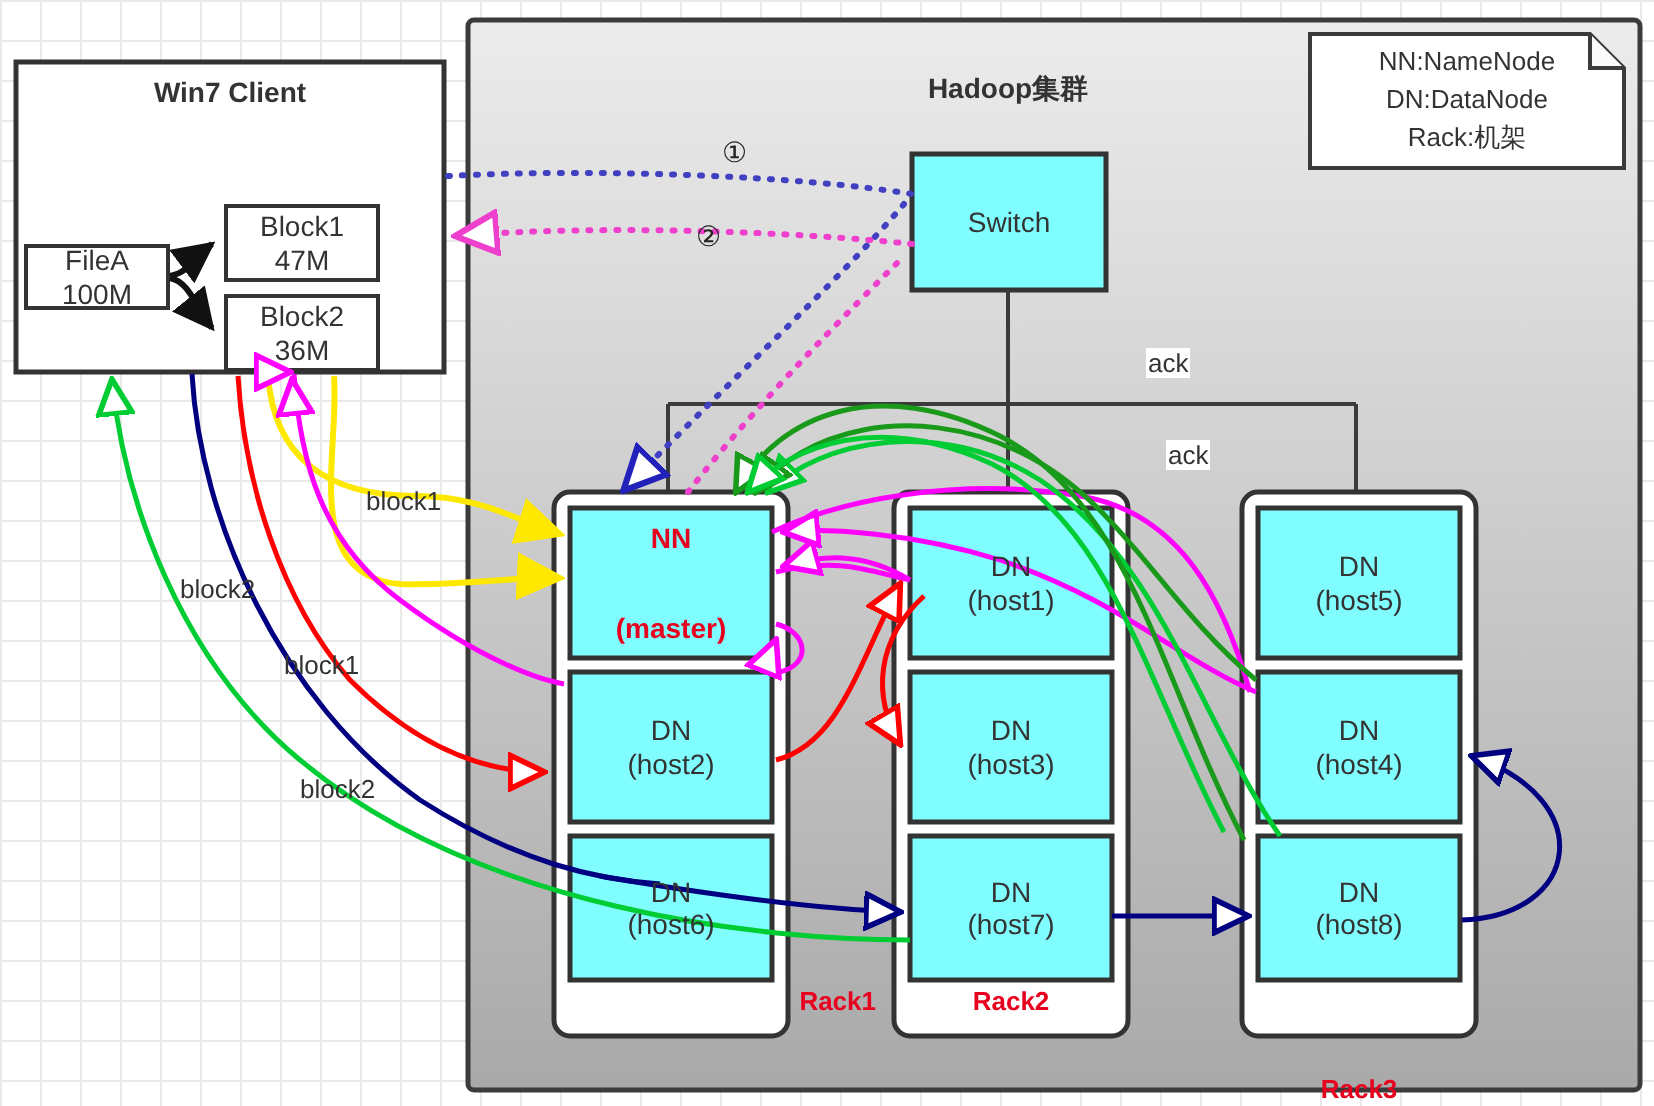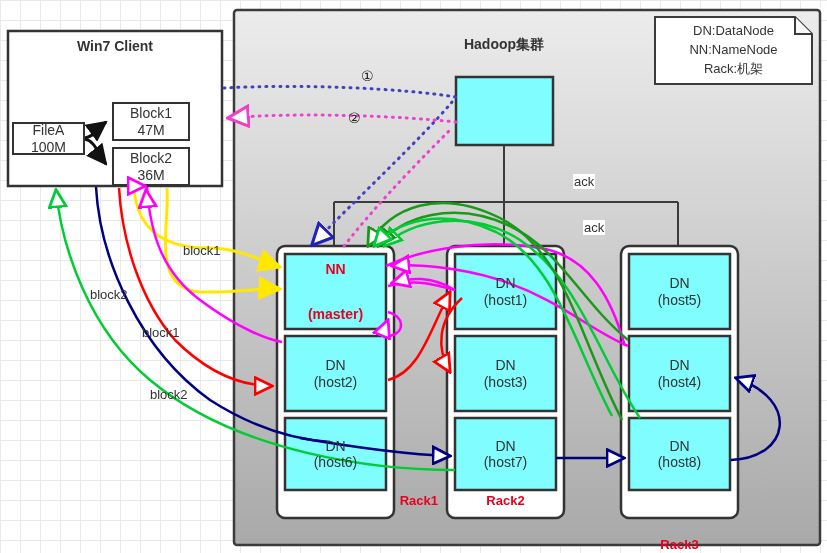--- a/index.html
+++ b/index.html
@@ -142,24 +142,27 @@
     <span>Block1</span>
     <span>47M</span>
   </div>
   <div class="node-txt" style="left:113px;top:148px;width:76px;height:37px;font-size:14px;color:#333;">
     <span>Block2</span>
     <span>36M</span>
   </div>
 
   <div class="lbl" style="left:434px;top:36px;width:140px;text-align:center;font-size:14px;font-weight:bold;color:#333;">Hadoop集群</div>
 
+  <div class="node-txt" style="left:456px;top:77px;width:97px;height:68px;font-size:14px;color:#333;">
+    <span>Switch</span>
+  </div>
 
   <div class="lbl" style="left:655px;top:22px;width:157px;text-align:center;font-size:13px;color:#333;line-height:1.45;">
+    <div>NN:NameNode</div>
     <div>DN:DataNode</div>
-    <div>NN:NameNode</div>
     <div>Rack:机架</div>
   </div>
 
   <div class="lbl" style="left:361px;top:68px;font-size:14px;color:#222;">①</div>
   <div class="lbl" style="left:348px;top:110px;font-size:14px;color:#222;">②</div>
 
   <div class="node-txt" style="left:285px;top:254px;width:101px;height:75px;font-size:14px;font-weight:bold;color:#e8001f;gap:28px;">
     <span>NN</span>
     <span>(master)</span>
   </div>

